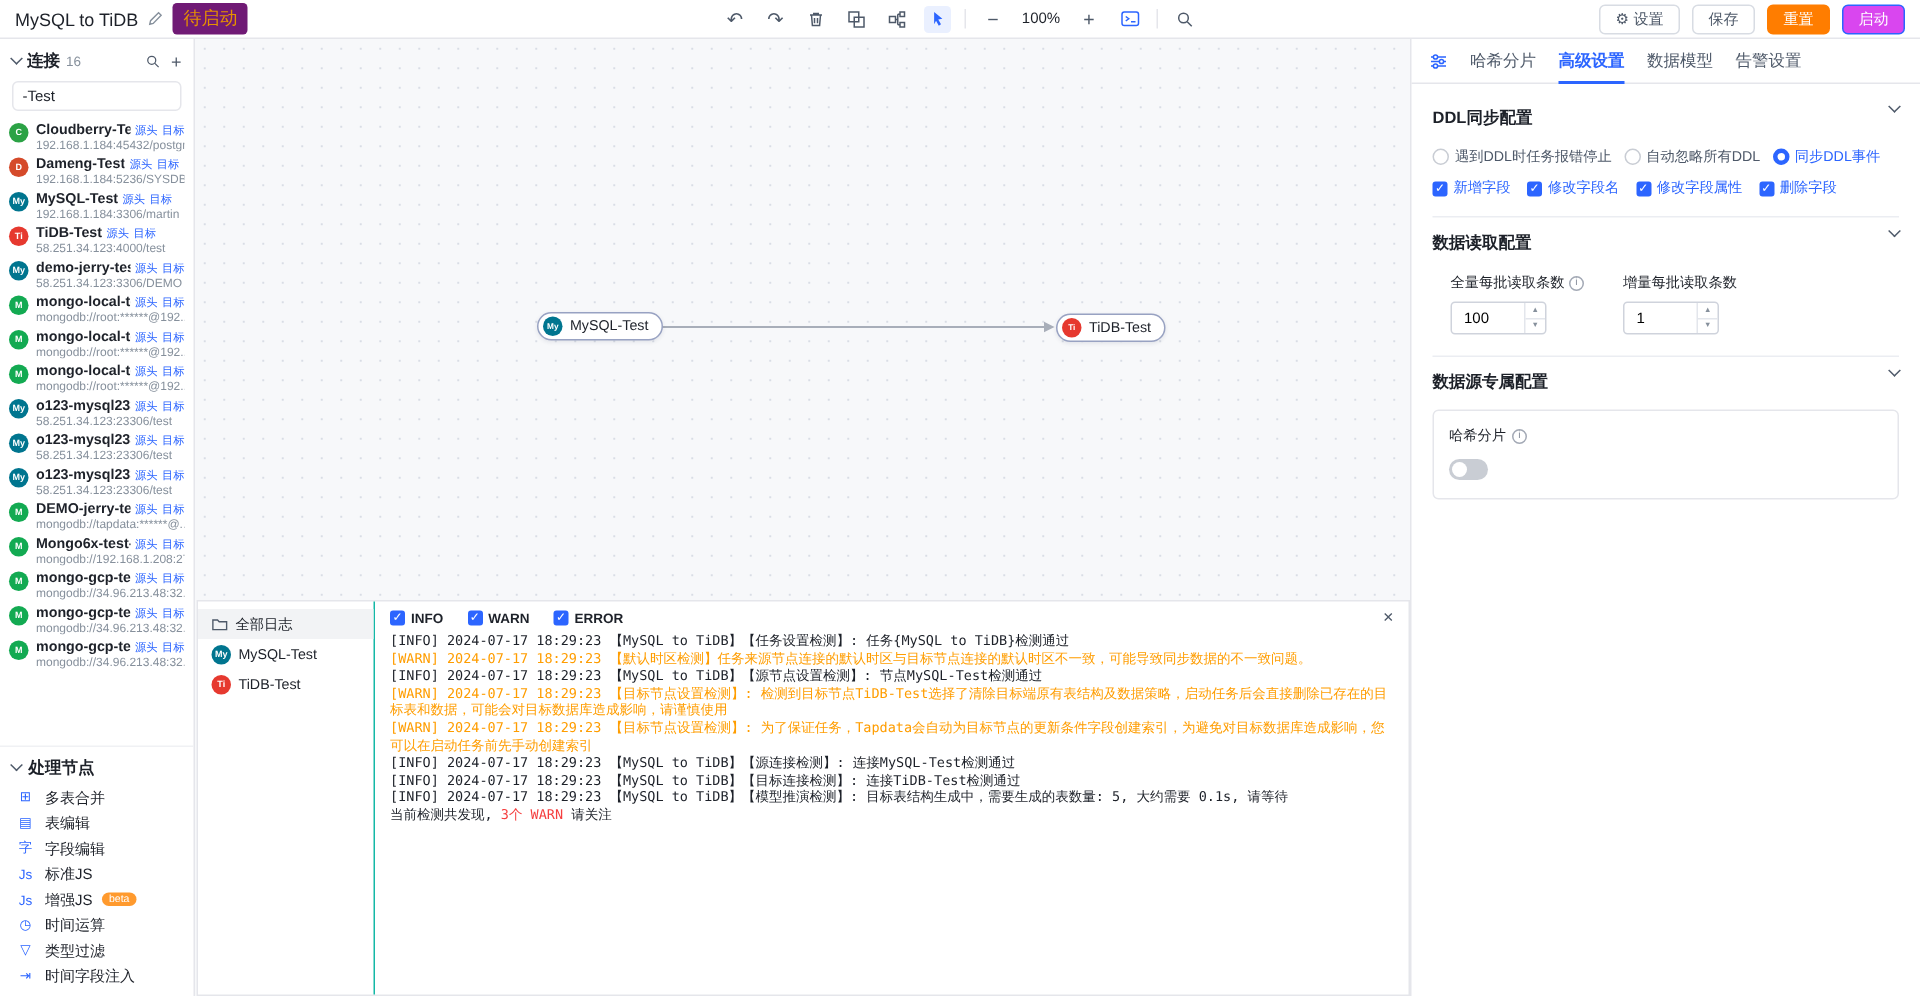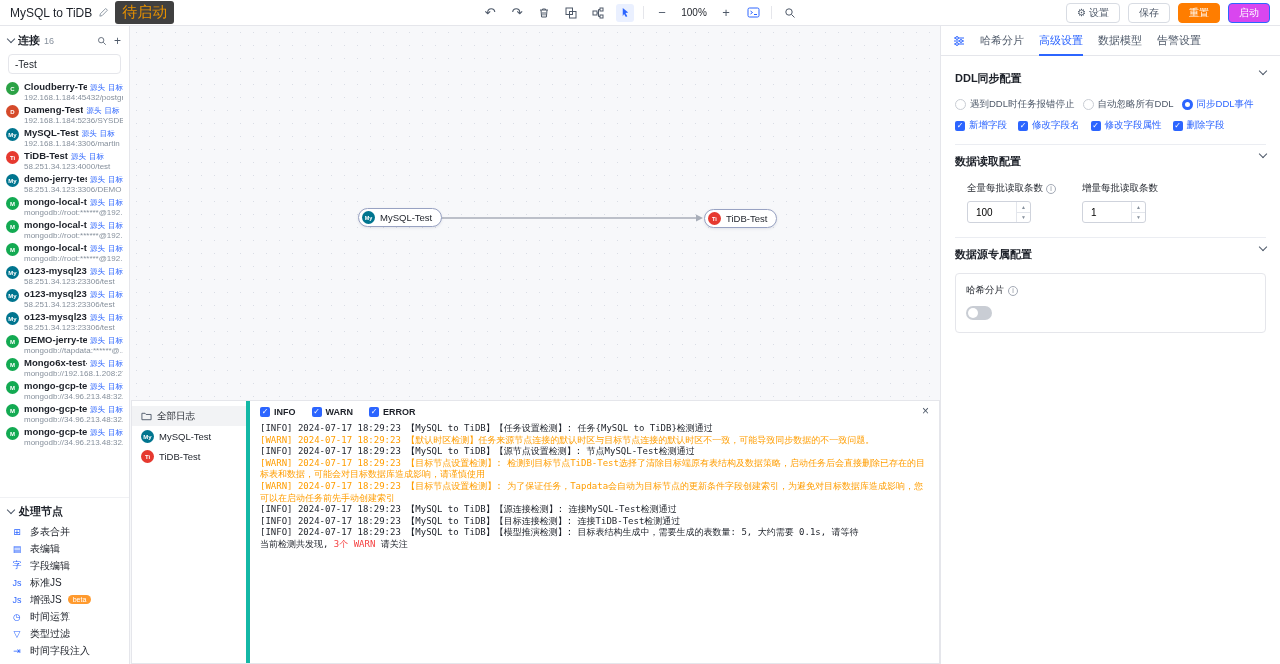--- a/index.html
+++ b/index.html
@@ -4,21 +4,21 @@
 <style>
 *{box-sizing:border-box;margin:0;padding:0}
 html,body{width:1280px;height:664px;overflow:hidden}
 body{font-family:"Liberation Sans","DejaVu Sans",sans-serif;font-size:11px;color:#1d2129;background:#fff;position:relative}
 svg{display:block}
 
 .topbar{position:absolute;top:0;left:0;right:0;height:26px;background:#fff;border-bottom:1px solid #e5e6eb;display:flex;align-items:center;padding:0 10px;z-index:40}
 .tb-left{display:flex;align-items:center;gap:6px}
 .tb-title{font-size:12px;font-weight:normal}
 .tb-edit{color:#86909c}
-.tb-badge{background:#404040;color:#e79100;font-size:15px;padding:2px 7px;border-radius:3px;white-space:nowrap}
+.tb-badge{background:#701a75;color:#e79100;font-size:12px;padding:2px 7px;border-radius:3px;white-space:nowrap}
 .tb-center{position:absolute;left:50%;transform:translateX(-50%);display:flex;align-items:center;gap:9px;color:#4e5969}
 .tb-icon{width:18px;height:18px;display:flex;align-items:center;justify-content:center;font-size:13px;border-radius:3px}
 .tb-icon.active{background:#eaf0ff;color:#2c65ff}
 .tb-icon.blue{color:#2c65ff}
 .tb-divider{width:1px;height:13px;background:#e5e6eb}
 .tb-zoom{font-size:10px;color:#1d2129;min-width:28px;text-align:center}
 .tb-right{margin-left:auto;display:flex;gap:8px;align-items:center}
 .btn{height:20px;padding:0 10px;border-radius:4px;font-size:10px;display:flex;align-items:center;gap:3px;border:1px solid #d8dce3;background:#fff;color:#4e5969;cursor:pointer;white-space:nowrap}
 .btn-orange{background:#ff7d00;border-color:#ff7d00;color:#fff}
 .btn-blue{background:#d946ef;border-color:#2c65ff;color:#fff}
@@ -44,38 +44,38 @@
 .proc-item{display:flex;align-items:center;gap:6px;padding:0 10px;height:17px;font-size:10px;color:#1d2129;cursor:grab}
 .proc-icon{width:14px;color:#2c65ff;font-size:9px;text-align:center;flex:none}
 .beta{background:#ff9a2e;color:#fff;font-size:7px;padding:1px 5px;border-radius:7px;line-height:1}
 
 .canvas{position:absolute;top:26px;left:130px;right:340px;bottom:0;background:#f7f8fa;background-image:radial-gradient(#d9dde5 0.9px,transparent 0.9px);background-size:13px 13px;overflow:hidden}
 .edge-layer{position:absolute;left:0;top:0;pointer-events:none}
 .node{position:absolute;height:19px;background:#fff;border:1px solid #98a2c2;border-radius:10px;display:flex;align-items:center;padding:0 9px 0 3px;gap:5px;font-size:9.5px;box-shadow:0 1px 3px rgba(30,40,80,.10);z-index:5;cursor:move;white-space:nowrap}
 .node-icon{width:13px;height:13px;border-radius:50%;display:flex;align-items:center;justify-content:center;color:#fff;font-size:5.5px;font-weight:bold;flex:none}
 
 .log-panel{position:absolute;left:1px;right:0;top:374px;bottom:0;background:#fff;border:1px solid #e5e6eb;display:flex;z-index:20}
-.log-tabs{width:118px;border-right:4px solid #14b8a6;padding-top:5px;flex:none}
+.log-tabs{width:118px;border-right:1px solid #14b8a6;padding-top:5px;flex:none}
 .log-tab{display:flex;align-items:center;gap:5px;height:20px;padding:0 9px;font-size:9.5px;cursor:pointer;white-space:nowrap}
 .log-tab.active{background:#f2f3f5}
 .log-main{flex:1;display:flex;flex-direction:column;min-width:0;position:relative}
 .log-filter{display:flex;align-items:center;gap:16px;padding:6px 10px 2px}
 .filter-item{display:flex;align-items:center;gap:4px;font-size:9px;font-weight:bold;color:#1d2129;cursor:pointer}
 .checkbox{width:10px;height:10px;background:#2c65ff;border-radius:2px;color:#fff;font-size:8px;line-height:10px;display:flex;align-items:center;justify-content:center;flex:none}
 .log-close{position:absolute;top:4px;right:10px;font-size:12px;color:#4e5969;cursor:pointer;line-height:1}
 .log-body{flex:1;overflow:hidden;padding:4px 10px;font-family:"DejaVu Sans Mono",monospace;font-size:9px;line-height:11.6px}
 .log-line{white-space:pre-wrap;word-break:break-all}
 .log-line.warn{color:#ff9d00}
 .log-line.info{color:#1d2129}
 .log-summary .hl{color:#f53f3f}
 
 .rpanel{position:absolute;top:26px;right:0;bottom:0;width:340px;background:#fff;border-left:1px solid #e5e6eb;z-index:30}
 .rp-tabs{height:30px;border-bottom:1px solid #e5e6eb;display:flex;align-items:center;padding:0 12px;gap:15px}
 .rp-tab{font-size:11px;color:#4e5969;height:100%;display:flex;align-items:center;position:relative;cursor:pointer;white-space:nowrap}
-.rp-tab.active{color:#2c65ff;font-weight:normal}
+.rp-tab.active{color:#2c65ff;font-weight:bold}
 .rp-tab.active::after{content:"";position:absolute;left:0;right:0;bottom:-1px;height:2px;background:#2c65ff}
 .rp-content{padding:8px 14px 0}
 .rp-section-head{display:flex;align-items:flex-start;justify-content:space-between;font-size:11px;font-weight:bold;padding:7px 0 5px}
 .radio-row{display:flex;gap:8px;margin:7px 0 3px}
 .radio-item{display:flex;align-items:center;gap:4px;font-size:9.5px;color:#4e5969;white-space:nowrap;cursor:pointer}
 .radio-item.sel{color:#2c65ff}
 .radio{width:11px;height:11px;border:1px solid #c9cdd4;border-radius:50%;background:#fff;flex:none}
 .radio.sel{border:3.5px solid #2c65ff}
 .cb-row{display:flex;gap:11px;margin:8px 0 12px}
 .cb-item{display:flex;align-items:center;gap:4px;font-size:9.5px;color:#2c65ff;white-space:nowrap;cursor:pointer}

